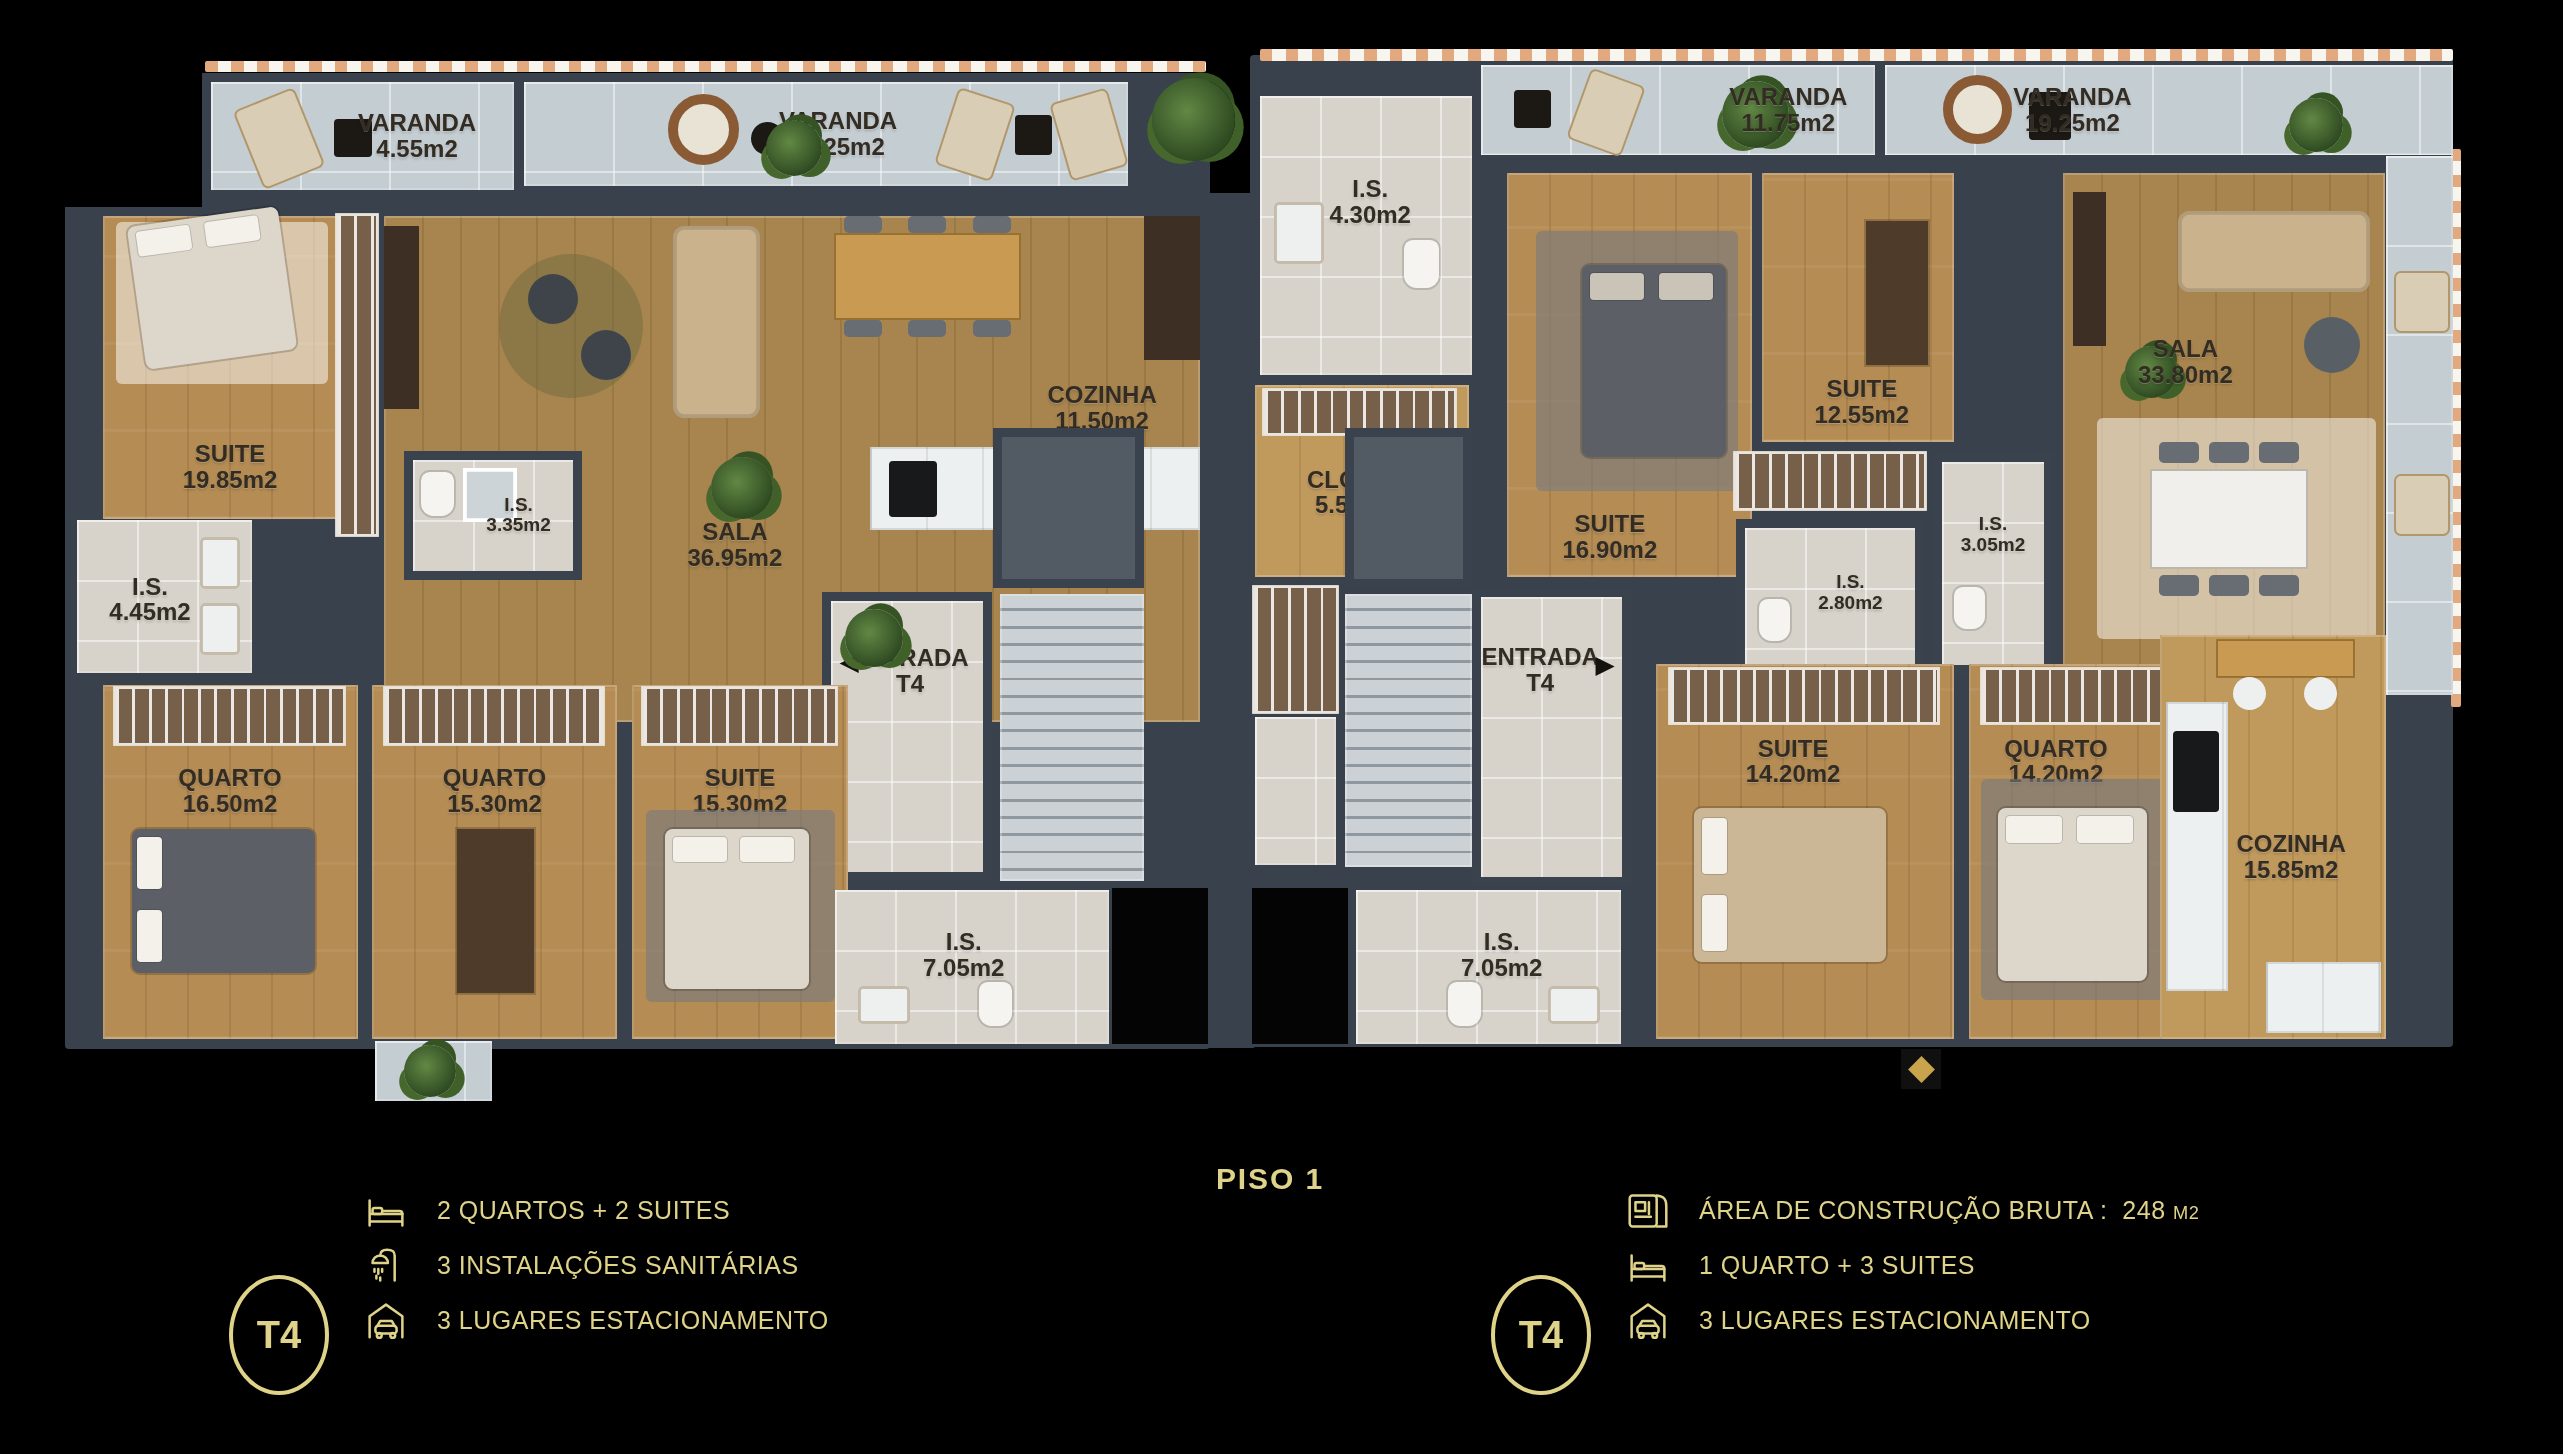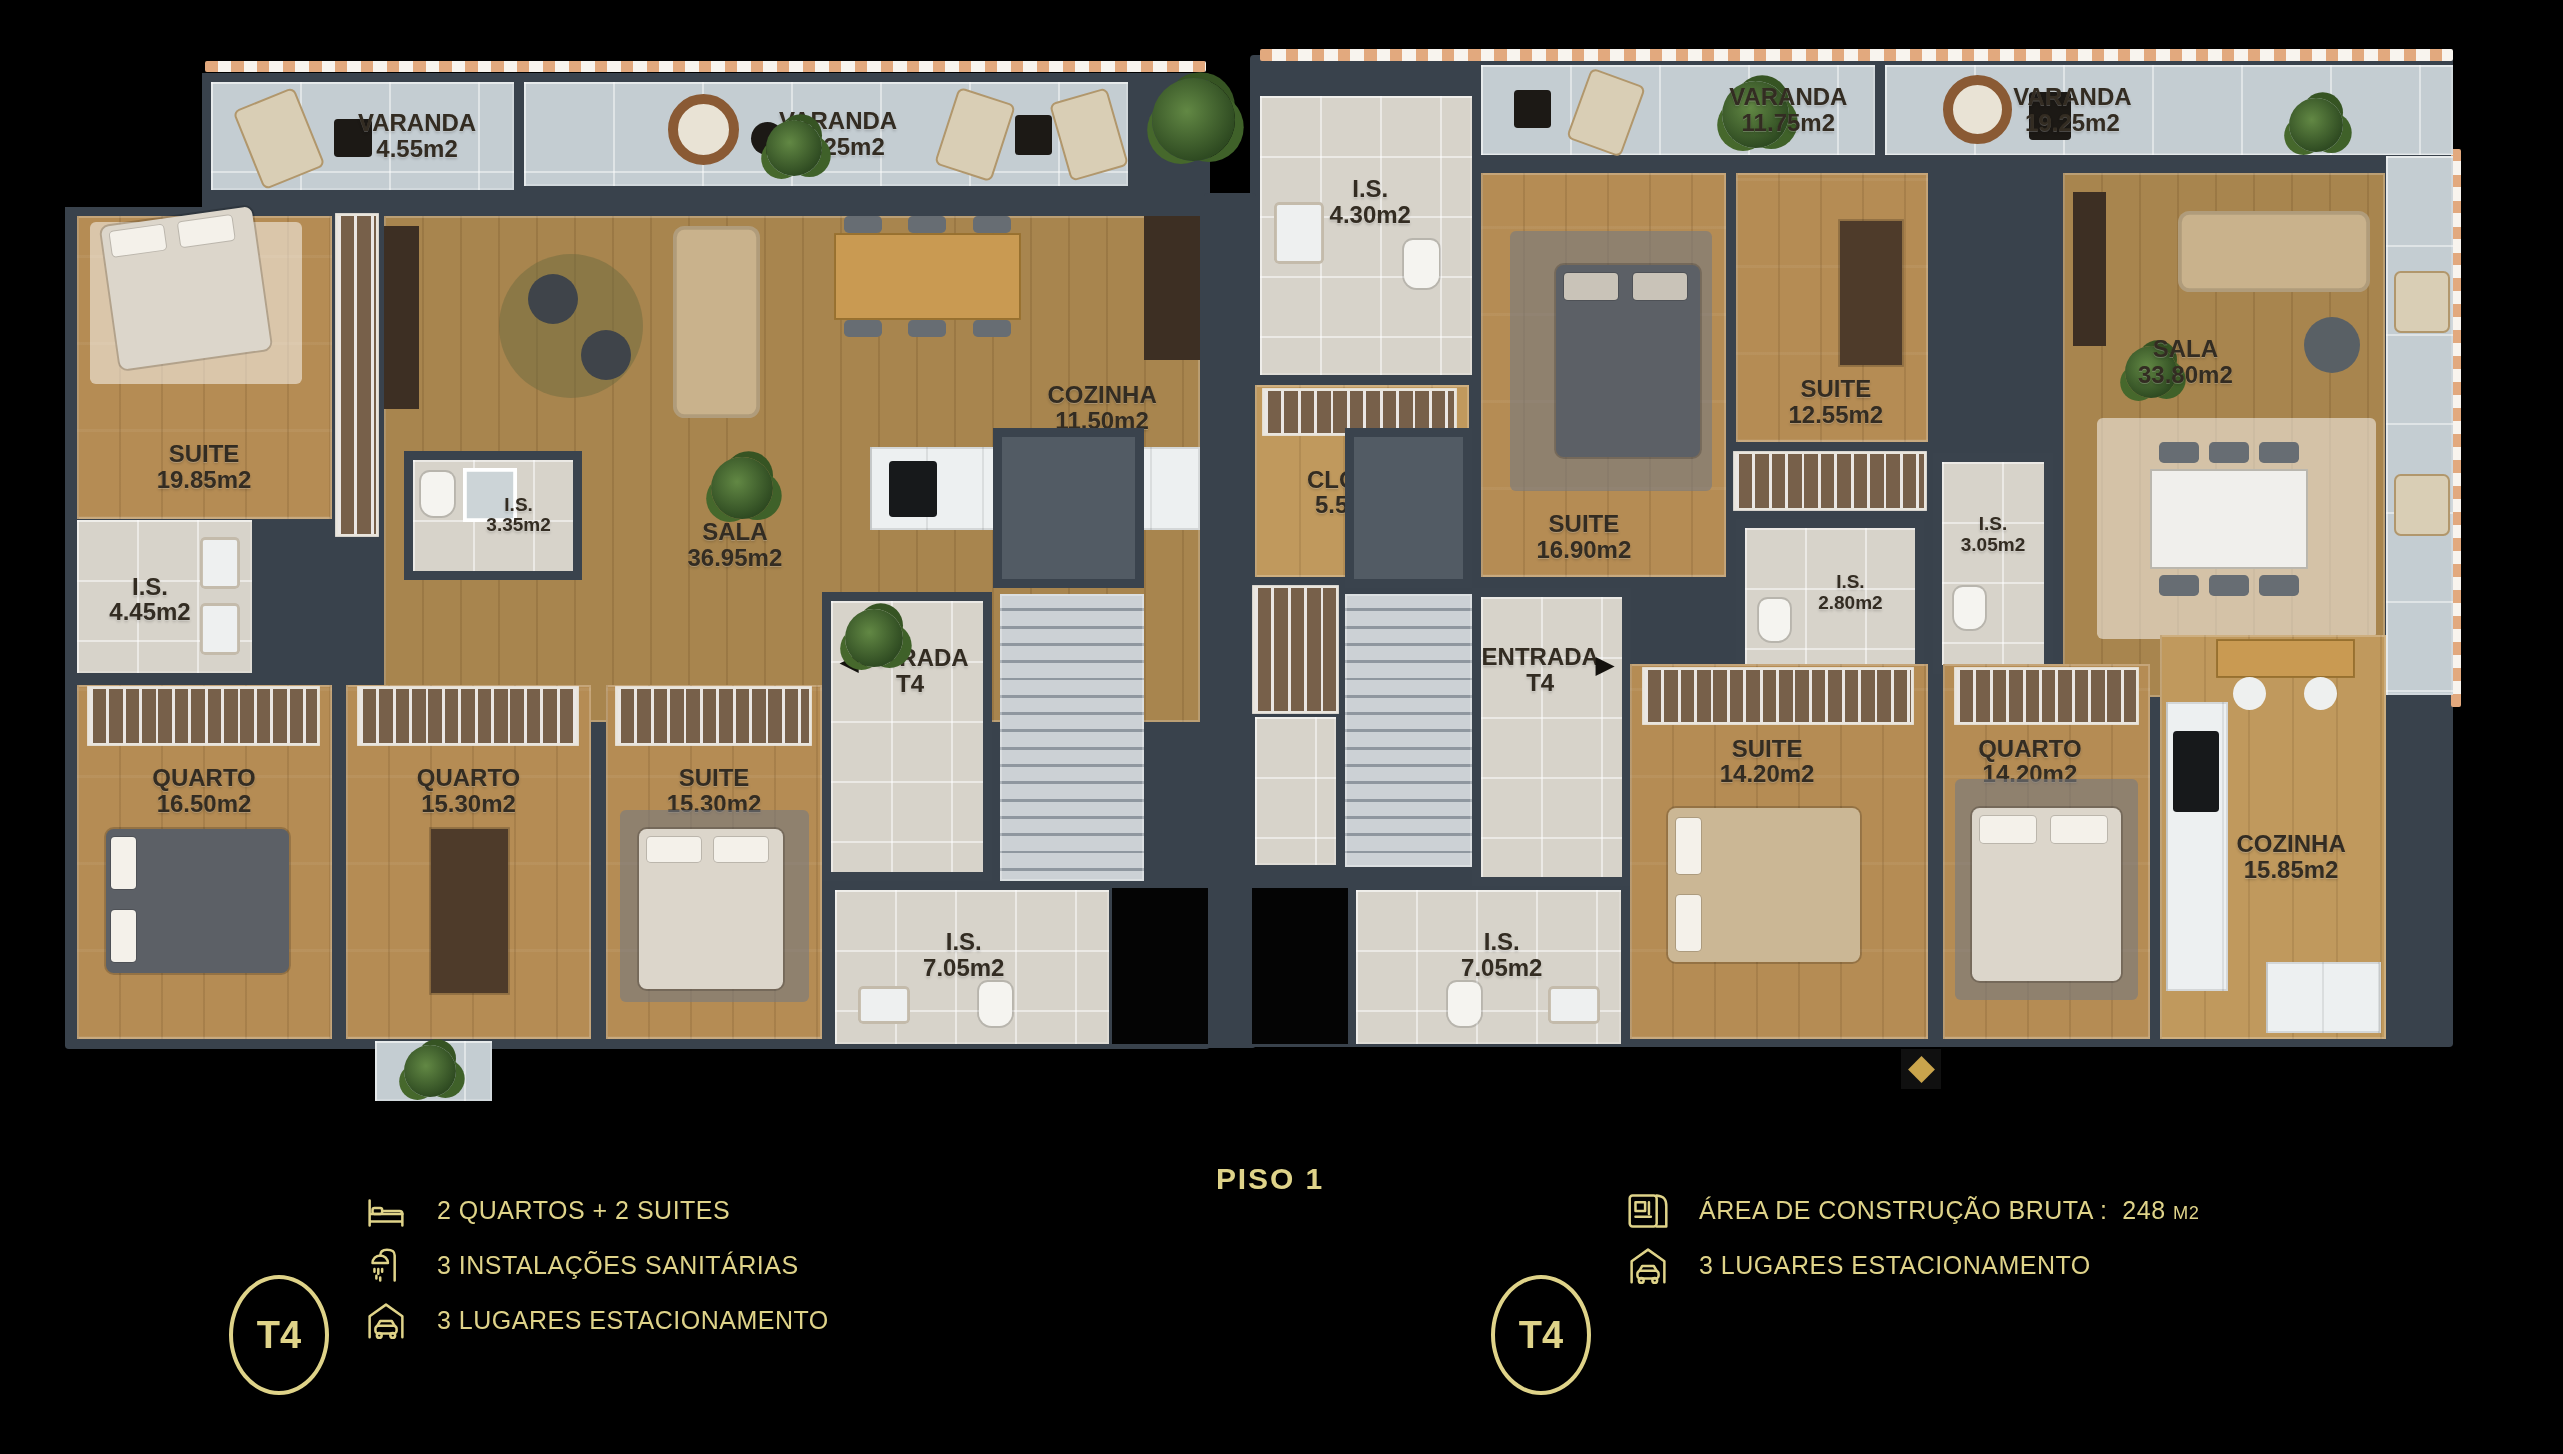--- a/index.html
+++ b/index.html
@@ -3,21 +3,21 @@
 <meta charset="utf-8">
 <style>
   html,body{margin:0;padding:0;background:#000;}
   #stage{position:relative;width:2563px;height:1455px;background:#000;overflow:hidden;
          font-family:"Liberation Sans",sans-serif;}
   #plan{position:absolute;left:65px;top:49px;width:2394px;height:1000px;background:#000;}
   .base{position:absolute;background:#39424c;border-radius:3.8px;}
   .blackpatch{position:absolute;background:#000;}
   .room{position:absolute;box-sizing:border-box;box-shadow:inset 0 0 0 1.9px rgba(255,255,255,.22);}
   .inner{border:9.6px solid #3a434d;box-shadow:none;}
-  .wood-a{background:#b58c54;background-image:repeating-linear-gradient(90deg,rgba(92,62,25,.16) 0 1.9px,rgba(255,255,255,0) 1.9px 42px),repeating-linear-gradient(0deg,rgba(255,255,255,.05) 0 2.9px,rgba(0,0,0,0) 2.9px 87px);}
+  .wood-a{background:#b58c54;background-image:repeating-linear-gradient(90deg,rgba(92,62,25,.16) 0 1.9px,rgba(255,255,255,0) 1.9px 42px),repeating-linear-gradient(0deg,rgba(255,255,255,.05) 0 2.9px,rgba(0,0,0,0) 2.9px 87px);margin-left:26px;}
   .wood-b{background:#a8854e;background-image:repeating-linear-gradient(90deg,rgba(92,62,25,.18) 0 1.9px,rgba(255,255,255,0) 1.9px 38px);}
   .wood-c{background:#c0995d;background-image:repeating-linear-gradient(90deg,rgba(92,62,25,.14) 0 1.9px,rgba(255,255,255,0) 1.9px 44px);}
   .tile{background:#d7d3ca;background-image:linear-gradient(rgba(255,255,255,.5) 1.9px,rgba(0,0,0,0) 1.9px),linear-gradient(90deg,rgba(255,255,255,.5) 1.9px,rgba(0,0,0,0) 1.9px);background-size:60px 60px;}
   .balc{background:#c4cdd2;background-image:linear-gradient(rgba(255,255,255,.45) 1.9px,rgba(0,0,0,0) 1.9px),linear-gradient(90deg,rgba(255,255,255,.45) 1.9px,rgba(0,0,0,0) 1.9px);background-size:89px 89px;}
   .shaft{background:#525b64;}
   .stairs{background:repeating-linear-gradient(to bottom,#ccd1d5 0 14.4px,#8f979f 14.4px 17.3px);box-shadow:inset 0 0 0 1.9px rgba(255,255,255,.3);}
   .void{background:#040404;box-shadow:none;}
   .rail{position:absolute;background:repeating-linear-gradient(90deg,#e2a97e 0 12.5px,#f8f4ee 12.5px 26px);border-radius:1.9px;}
   .rail.v{background:repeating-linear-gradient(0deg,#e2a97e 0 12.5px,#f8f4ee 12.5px 26px);}
   .lbl{position:absolute;transform:translate(-50%,-50%);text-align:center;color:#332c22;
@@ -430,20 +430,30 @@
             <rect x="8" y="11" width="28" height="32" rx="3"></rect>
             <path d="M36 11 c8 1 10 4 10 11 v21 h-10"></path>
             <path d="M14 18 h10 v9 h-10 z M14 33 h16 M28 18 v12"></path>
           </svg>
       </span>
       <span class="txt gold"><span>ÁREA DE CONSTRUÇÃO BRUTA :</span>&nbsp;&nbsp;<span>248</span>&nbsp;<span class="unit">M2</span></span>
     </div>
     <div class="lrow">
       <span class="licon">
         <svg width="52" height="52" viewBox="0 0 54 54">
+            <path d="M10 16 v26 M10 30 h34 v12 M10 38 h34"></path>
+            <rect x="13" y="24" width="10" height="6" rx="2"></rect>
+            <path d="M23 27 h18 q3 0 3 3"></path>
+          </svg>
+      </span>
+      <span class="txt gold">1 QUARTO + 3 SUITES</span>
+    </div>
+    <div class="lrow">
+      <span class="licon">
+        <svg width="52" height="52" viewBox="0 0 54 54">
             <path d="M10 44 V22 L27 10 L44 22 v22"></path>
             <rect x="16" y="32" width="22" height="8" rx="3"></rect>
             <circle cx="20" cy="42" r="2.5"></circle>
             <circle cx="34" cy="42" r="2.5"></circle>
             <path d="M18 32 l3 -5 h12 l3 5"></path>
           </svg>
       </span>
       <span class="txt gold">3 LUGARES ESTACIONAMENTO</span>
     </div>
   </div>

